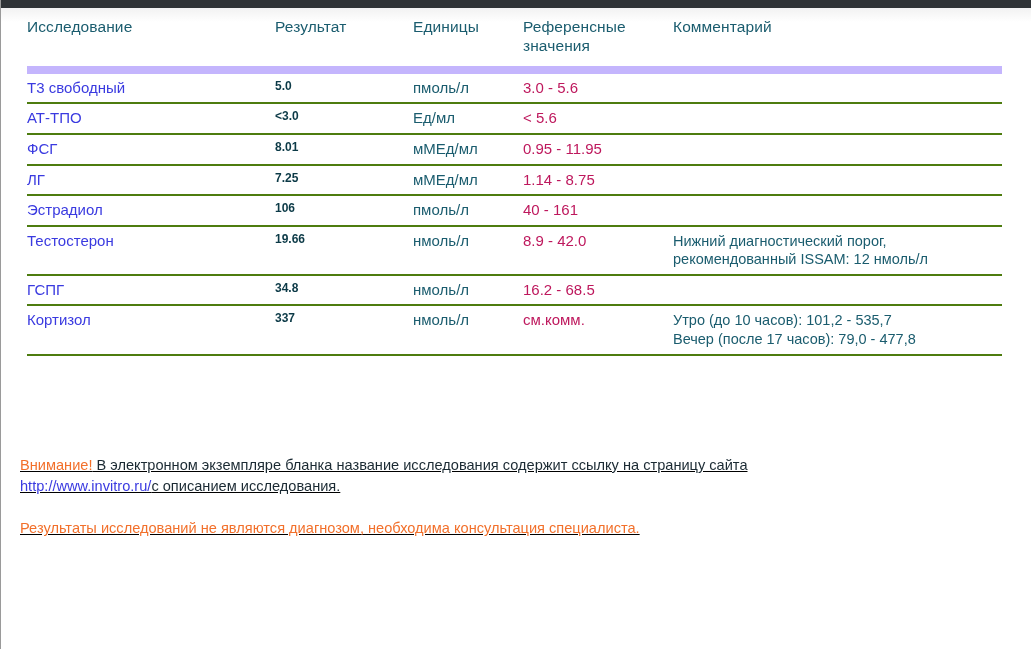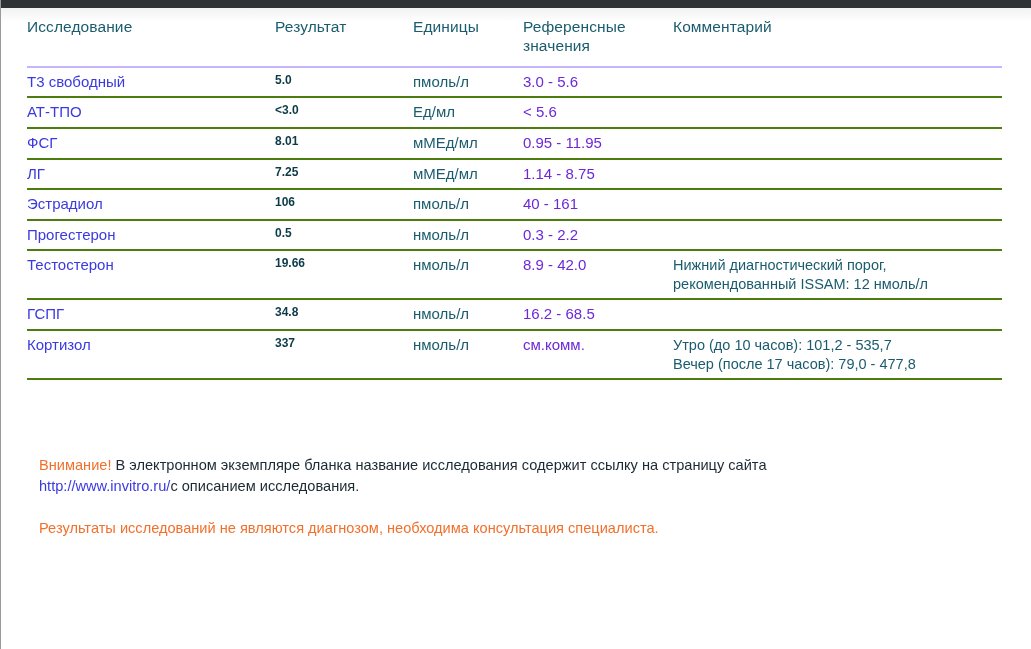--- a/index.html
+++ b/index.html
@@ -60,50 +60,51 @@
   thead th {
     text-align: left;
     font-weight: normal;
     font-size: 15.5px;
     color: #1a5c6e;
     vertical-align: top;
     padding: 4px 6px 10px 0;
     line-height: 1.22;
     letter-spacing: 0.1px;
   }
-  thead tr { border-bottom: 2px solid #c4b5fd; }
+  thead tr { border-bottom: 8px solid #c4b5fd; }
 
   tbody tr { border-bottom: 2px solid #4d7c0f; }
 
   tbody td {
     vertical-align: top;
     padding: 5px 6px 5px 0;
     font-size: 15px;
     line-height: 1.24;
     color: #1a5c6e;
   }
   td.name {
     color: #3a3ae0;
     white-space: normal;
   }
   td.result {
     color: #0c3a47;
     font-weight: bold;
     font-size: 12px;
   }
   td.units { color: #1a5c6e; }
-  td.ref   { color: #6d28d9; }
+  td.ref   { color: #be185d; }
   td.comm  { color: #1a5c6e; font-size: 14.5px; line-height: 1.28; }
   td.comm .cline { display: block; }
 
   .notes {
     position: absolute;
-    left: 38px;
+    left: 19px;
     top: 455px;
     width: 960px;
+    text-decoration: underline;
   }
   .note-warn {
     color: #f2702b;
     font-size: 14.6px;
     line-height: 1.42;
     margin: 0 0 2px 0;
   }
   .note-warn .plain { color: #1b2a33; }
   .note-warn .url { color: #3a3ae0; }
   .note-bottom {
@@ -195,30 +196,20 @@
           <td class="name">Эстрадиол</td>
           <td class="result">106</td>
           <td class="units">пмоль/л</td>
           <td class="ref">40 - 161</td>
           <td class="comm">
             <span class="cline"></span>
             <span class="cline"></span>
           </td>
         </tr>
 
-        <tr>
-          <td class="name">Прогестерон</td>
-          <td class="result">0.5</td>
-          <td class="units">нмоль/л</td>
-          <td class="ref">0.3 - 2.2</td>
-          <td class="comm">
-            <span class="cline"></span>
-            <span class="cline"></span>
-          </td>
-        </tr>
 
         <tr>
           <td class="name">Тестостерон</td>
           <td class="result">19.66</td>
           <td class="units">нмоль/л</td>
           <td class="ref">8.9 - 42.0</td>
           <td class="comm">
             <span class="cline">Нижний диагностический порог,</span>
             <span class="cline">рекомендованный ISSAM: 12 нмоль/л</span>
           </td>

